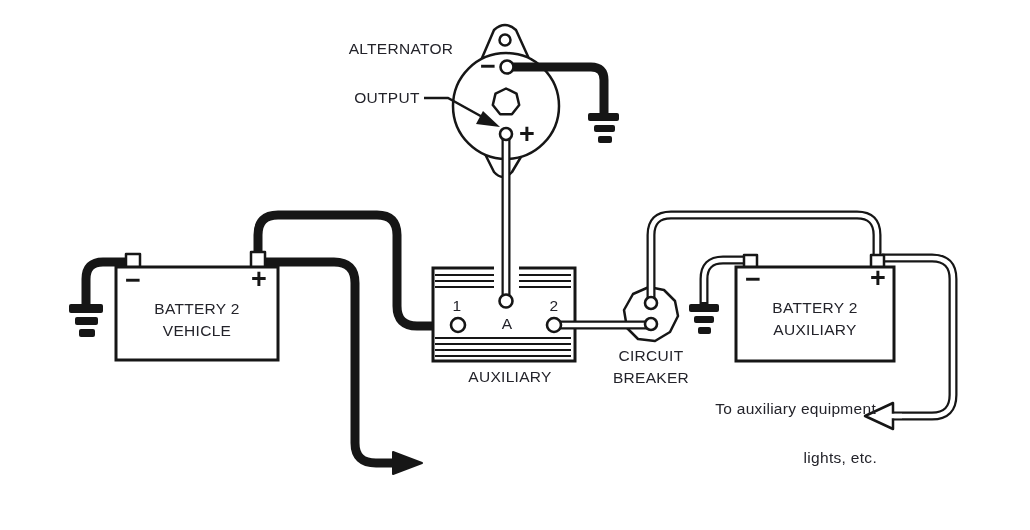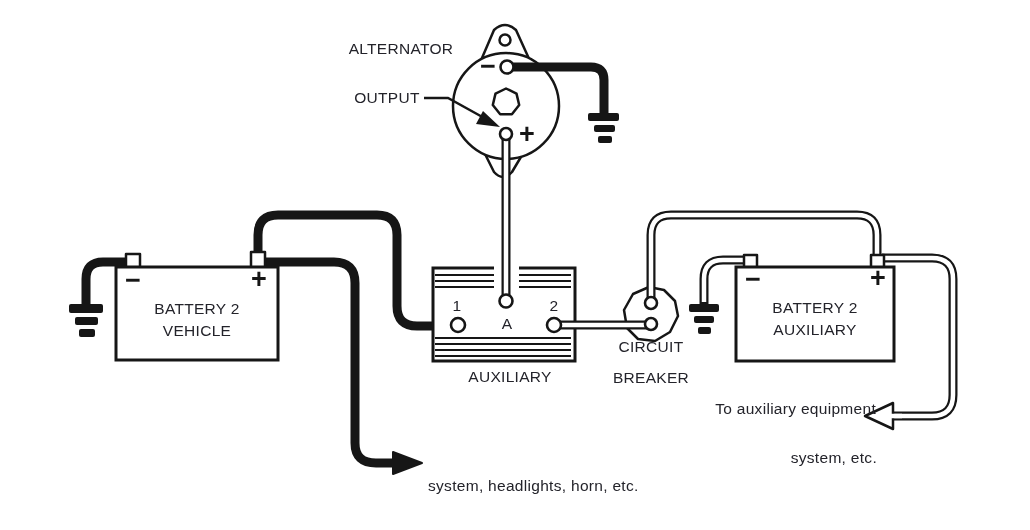--- a/index.html
+++ b/index.html
@@ -122,26 +122,25 @@
   <div class="sign" style="left:133px; top:281px">−</div>
   <div class="sign" style="left:259px; top:280px">+</div>
   <div class="lbl c" style="left:197px; top:309px">BATTERY 2</div>
   <div class="lbl c" style="left:197px; top:331px">VEHICLE</div>
 
   <div class="lbl c" style="left:457px; top:306px">1</div>
   <div class="lbl c" style="left:507px; top:324px">A</div>
   <div class="lbl c" style="left:554px; top:306px">2</div>
   <div class="lbl c" style="left:510px; top:377px">AUXILIARY</div>
 
-  <div class="lbl c" style="left:651px; top:347px">CIRCUIT</div>
+  <div class="lbl c" style="left:651px; top:356px">CIRCUIT</div>
   <div class="lbl c" style="left:651px; top:378px">BREAKER</div>
 
   <div class="sign" style="left:753px; top:280px">−</div>
   <div class="sign" style="left:878px; top:279px">+</div>
   <div class="lbl c" style="left:815px; top:308px">BATTERY 2</div>
   <div class="lbl c" style="left:815px; top:330px">AUXILIARY</div>
 
-  <div class="lbl" style="left:428px; top:477px">system, headlights, horn, etc.</div>
 
   <div class="lbl r" style="right:168px; top:400px">To auxiliary equipment</div>
-  <div class="lbl r" style="right:167px; top:449px">system, etc.</div>
+  <div class="lbl r" style="right:167px; top:449px">lights, etc.</div>
 
 </div>
 
 </body></html>

